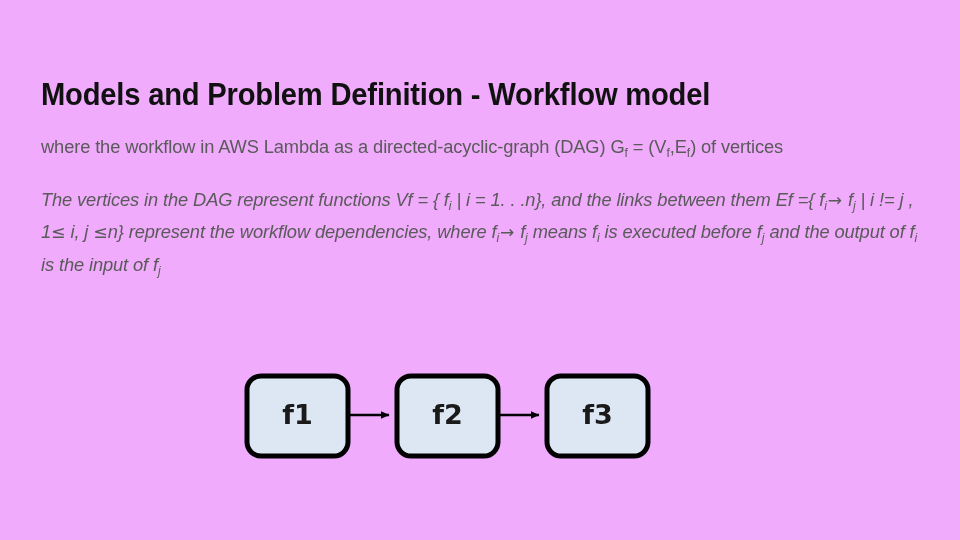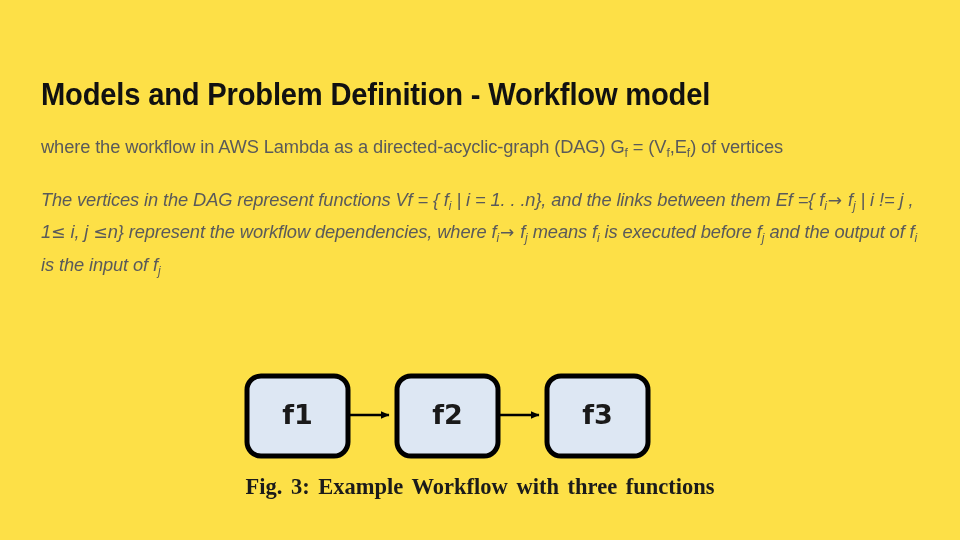--- a/index.html
+++ b/index.html
@@ -11,21 +11,21 @@
     height: 540px;
     background: #ffffff;
     font-family: "Liberation Sans", sans-serif;
     overflow: hidden;
     position: relative;
   }
 
   .slide {
     position: absolute;
     inset: 0;
-    background: #fde047;
+    background: #f0abfc;
   }
 
   
   .slide-title {
     position: absolute;
     left: 41px;
     top: 56px;
     width: 880px;
     font-family: "Liberation Sans Narrow", "Liberation Sans", sans-serif;
     font-size: 31px;
@@ -147,17 +147,16 @@
       </g>
 
       <line x1="318" y1="49" x2="359" y2="49" stroke="#000000" stroke-width="2.6" marker-end="url(#arrowhead)"></line>
 
       <g>
         <rect x="367" y="10" width="101" height="80" rx="14" ry="14" fill="#dde7f3" stroke="#000000" stroke-width="5"></rect>
         <text class="node-label" x="417.5" y="58" text-anchor="middle">f3</text>
       </g>
     </svg>
 
-    <div class="fig-caption">Fig. 3: Example Workflow with three functions</div>
 
   </div>
 
 </div>
 
 </body></html>

